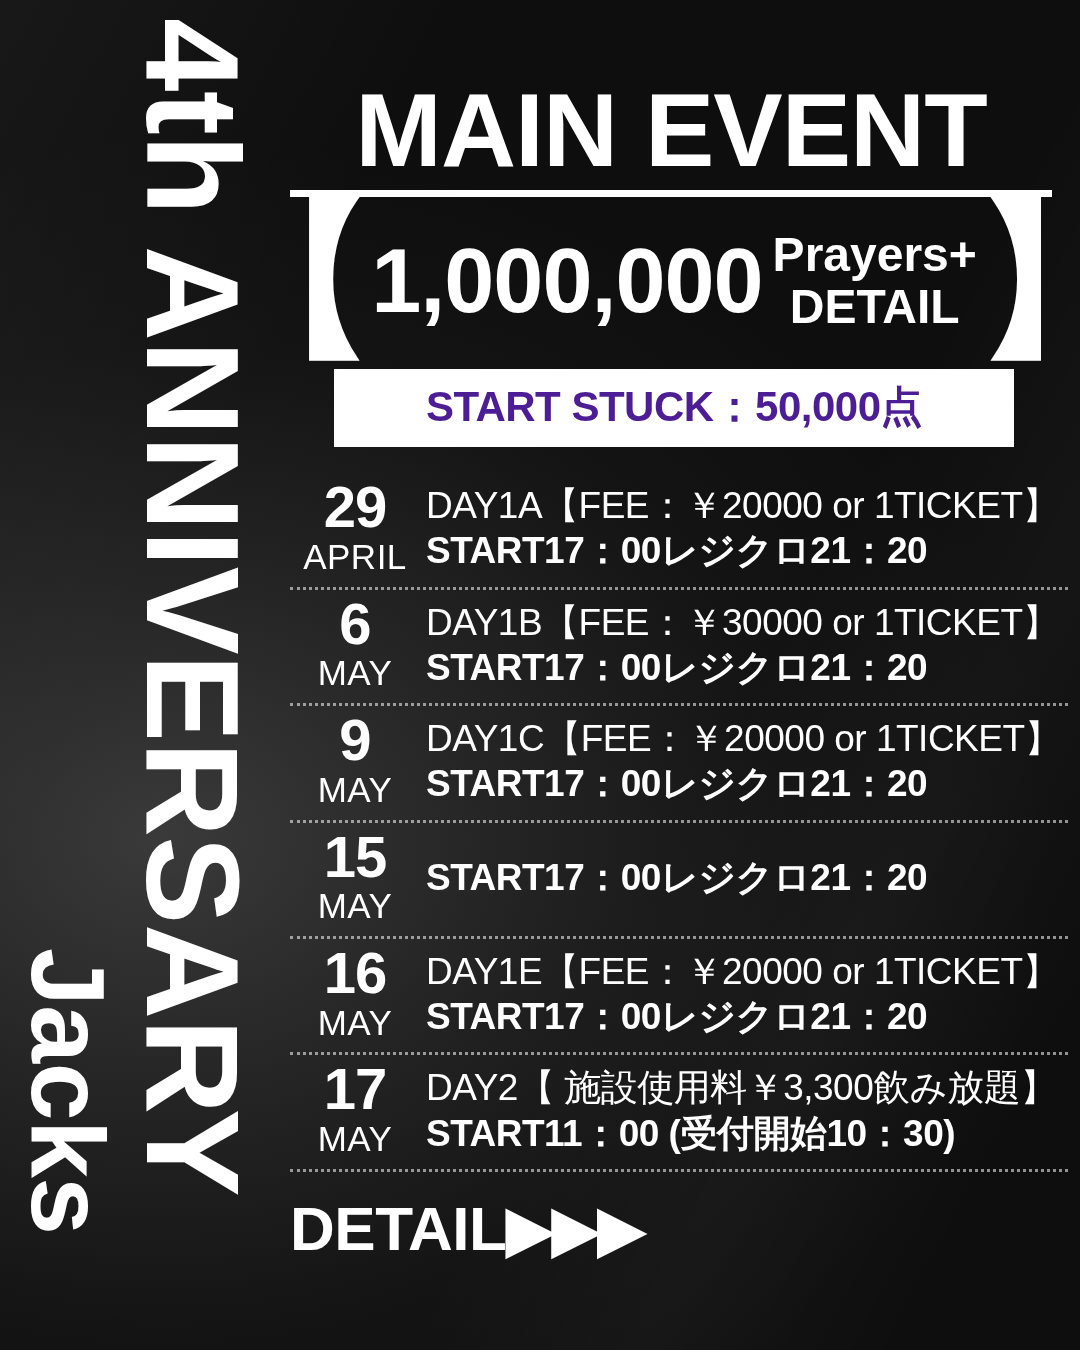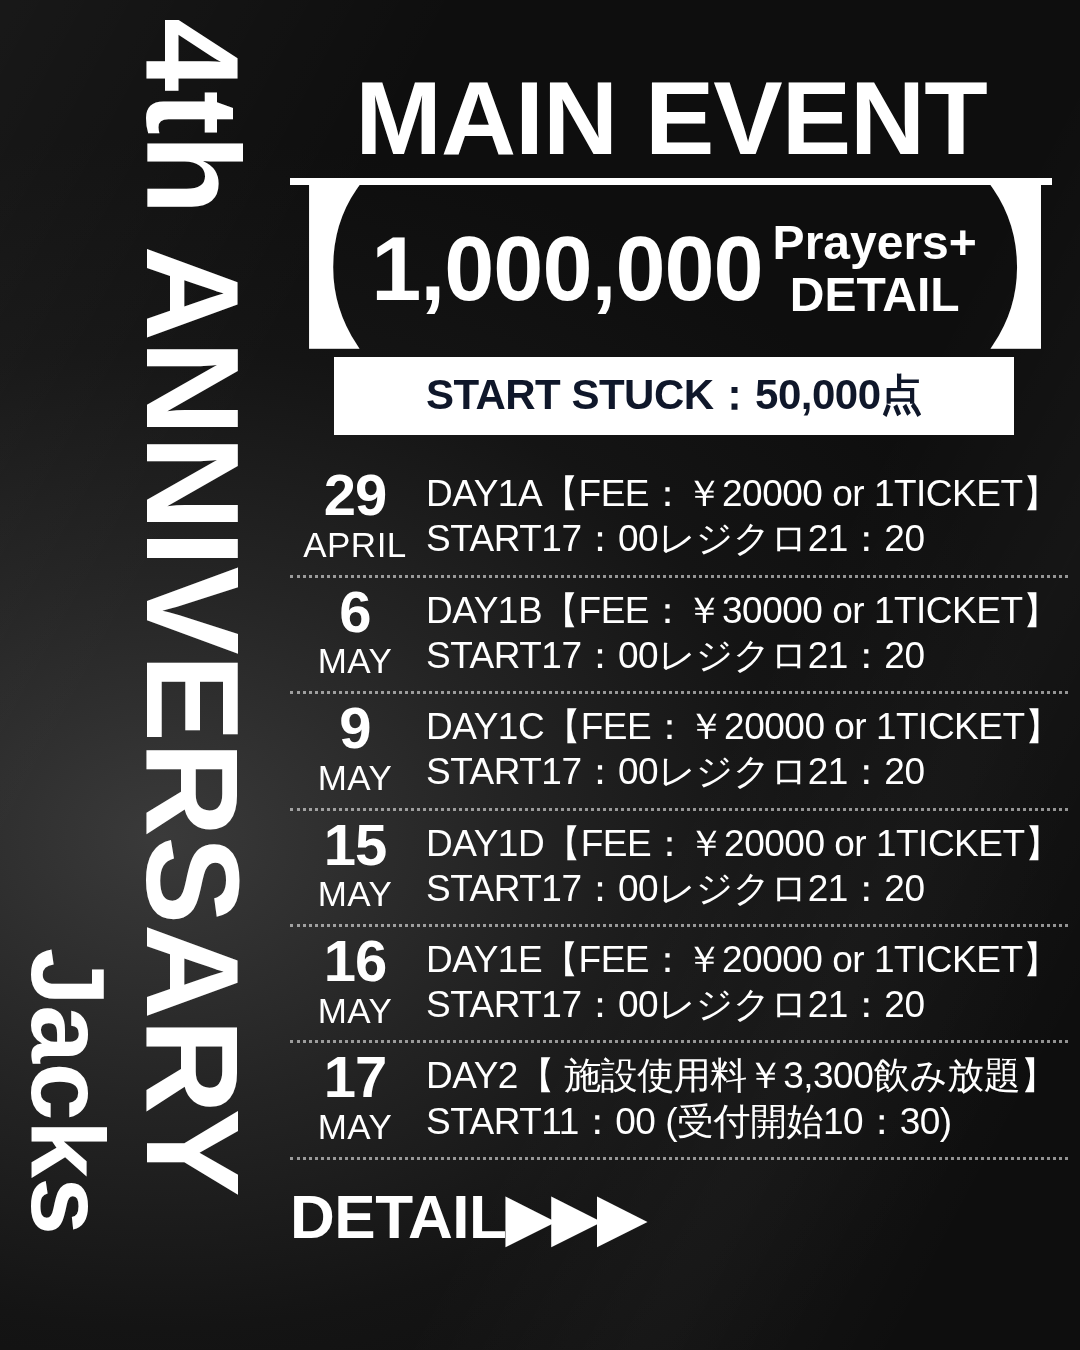--- a/index.html
+++ b/index.html
@@ -54,21 +54,21 @@
     left: 120px;
     top: 948px;
     transform: rotate(90deg);
     font-size: 104px;
   }
 
   
   .content {
     position: absolute;
     left: 290px;
-    top: 0;
+    top: 12px;
     width: 790px;
     height: 1022px;
     z-index: 4;
   }
 
   .main-event {
     margin: 62px 0 0 0;
     font-size: 104px;
     font-weight: 700;
     letter-spacing: -1px;
@@ -105,21 +105,21 @@
   .prize-unit {
     font-size: 48px;
     font-weight: 700;
     line-height: 1.08;
     text-align: center;
     margin-right: 6px;
   }
 
   .stuck-bar {
     background: #ffffff;
-    color: #0f172a;
+    color: #4c1d95;
     width: 680px;
     margin: 22px 0 0 44px;
     padding: 10px 0 12px 0;
     text-align: center;
     font-size: 42px;
     font-weight: 700;
     letter-spacing: -0.5px;
   }
 
   
@@ -155,21 +155,21 @@
   .info-cell { flex: 1 1 auto; }
   .info-line1 {
     font-size: 37px;
     font-weight: 400;
     line-height: 1.22;
     letter-spacing: -0.5px;
     white-space: nowrap;
   }
   .info-line2 {
     font-size: 37px;
-    font-weight: 400;
+    font-weight: 700;
     line-height: 1.25;
     letter-spacing: -0.5px;
     white-space: nowrap;
   }
 
   .detail-row {
     margin-top: 20px;
     width: 778px;
     text-align: left;
     font-size: 62px;
@@ -238,21 +238,20 @@
           <div class="info-line2">START17：00レジクロ21：20</div>
         </div>
       </div>
 
       <div class="sched-row">
         <div class="date-cell">
           <div class="date-day">15</div>
           <div class="date-month">MAY</div>
         </div>
         <div class="info-cell">
-          <div class="info-line1">DAY1D【FEE：￥20000 or 1TICKET】</div>
           <div class="info-line2">START17：00レジクロ21：20</div>
         </div>
       </div>
 
       <div class="sched-row">
         <div class="date-cell">
           <div class="date-day">16</div>
           <div class="date-month">MAY</div>
         </div>
         <div class="info-cell">

